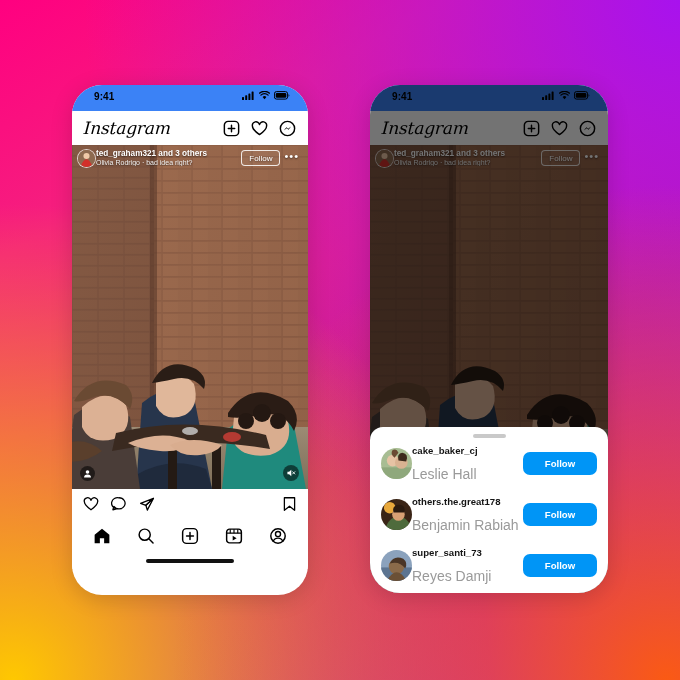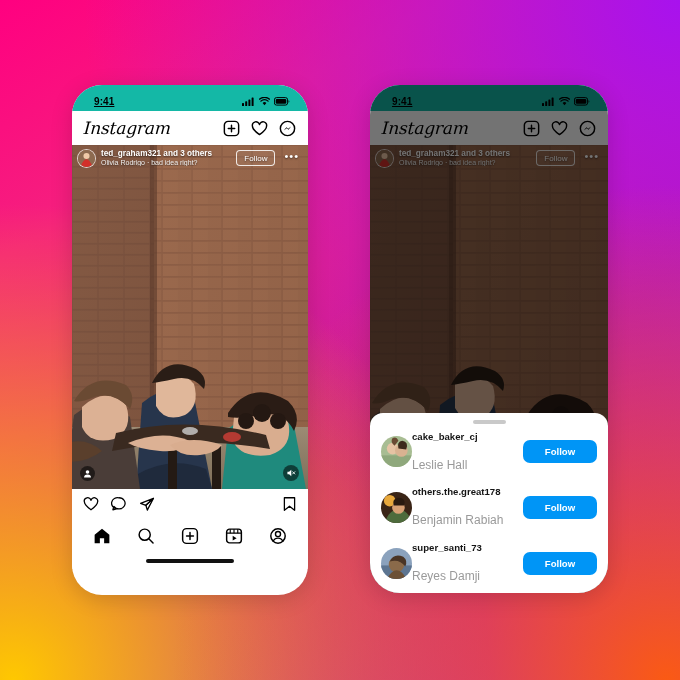--- a/index.html
+++ b/index.html
@@ -27,25 +27,24 @@
     border-radius: 30px;
     overflow: hidden;
     box-shadow: 0 4px 22px rgba(0,0,0,0.16);
   }
   #phone-left  { left: 72px;  top: 85px; width: 236px; height: 510px; }
   #phone-right { left: 370px; top: 85px; width: 238px; height: 508px; }
 
   
   .statusbar {
     height: 26px;
-    display: flex; align-items: center;
+    display: flex; align-items: flex-start;
     justify-content: space-between;
     padding: 6px 18px 0 22px;
-    background: #14b8a6;
-    text-decoration: underline;
+    background: #3b82f6;
   }
   .sb-time { font-size: 10px; font-weight: 700; color: #000; letter-spacing: .1px; }
   .sb-icons { display: flex; align-items: center; gap: 4px; }
   .sb-icons svg { display: block; }
 
   
   .appbar {
     height: 34px;
     display: flex; align-items: center;
     justify-content: space-between;
@@ -74,21 +73,20 @@
     background: #6b4a3a;
   }
   .photo-canvas { position: absolute; inset: 0; }
 
   
   .post-head {
     position: absolute; left: 0; right: 0; top: 0;
     height: 26px;
     display: flex; align-items: center;
     padding: 0 6px 0 5px;
-    gap: 5px;
     z-index: 6;
   }
   .ph-avatar {
     width: 19px; height: 19px;
     border-radius: 50%;
     overflow: hidden;
     flex: none;
     border: 1px solid rgba(255,255,255,.75);
     position: relative;
     background: #8a5a44;
@@ -199,21 +197,21 @@
     border-radius: 50%;
     flex: none; overflow: hidden;
     position: relative;
   }
   .c-text { flex: 1 1 auto; min-width: 0; line-height: 1.15; }
   .c-user {
     font-size: 9.6px; font-weight: 700; color: #141414;
     white-space: nowrap; overflow: hidden; text-overflow: ellipsis;
   }
   .c-name {
-    font-size: 12px; color: #9a9a9a; margin-top: 17px;
+    font-size: 14px; color: #9a9a9a; margin-top: 10px;
     white-space: nowrap; overflow: hidden; text-overflow: ellipsis;
   }
   .c-follow {
     flex: none;
     background: #0095F6;
     color: #fff;
     font-size: 9.6px; font-weight: 700;
     border: none; border-radius: 7px;
     padding: 6px 0;
     width: 74px;

